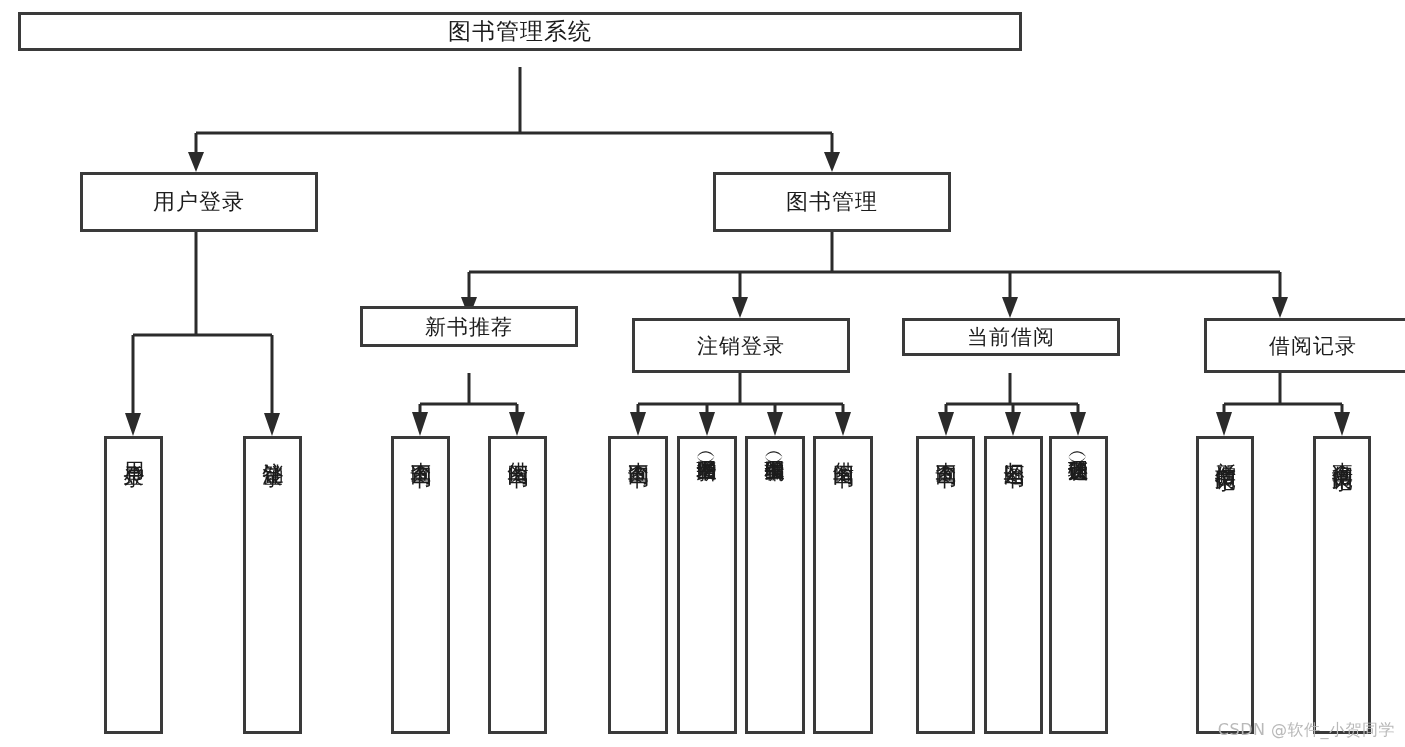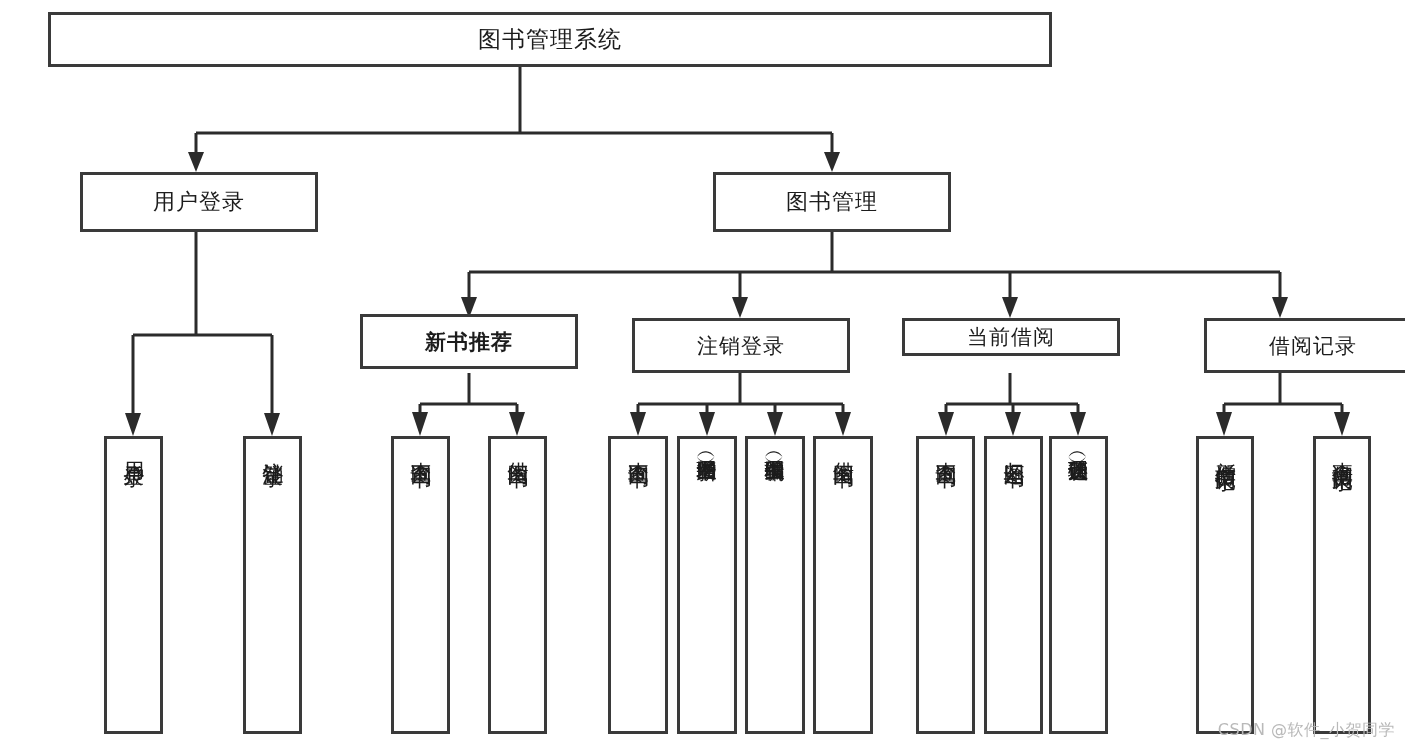--- a/index.html
+++ b/index.html
@@ -153,33 +153,33 @@
     <polygon class="arrowhead" points="1070,412 1086,412 1078,436"></polygon>
 
     <line x1="1280" y1="373" x2="1280" y2="404"></line>
     <line x1="1224" y1="404" x2="1342" y2="404"></line>
     <line x1="1224" y1="404" x2="1224" y2="416"></line>
     <polygon class="arrowhead" points="1216,412 1232,412 1224,436"></polygon>
     <line x1="1342" y1="404" x2="1342" y2="416"></line>
     <polygon class="arrowhead" points="1334,412 1350,412 1342,436"></polygon>
   </svg>
 
-  <div class="node root" style="left:18px; top:12px; width:1004px; height:55px;margin-left:30px;">
+  <div class="node root" style="left:18px; top:12px; width:1004px; height:39px;">
     <span class="htext">图书管理系统</span>
   </div>
 
   <div class="node level2" style="left:80px; top:172px; width:238px; height:60px;">
     <span class="htext">用户登录</span>
   </div>
 
   <div class="node level2" style="left:713px; top:172px; width:238px; height:60px;">
     <span class="htext">图书管理</span>
   </div>
 
-  <div class="node level3" style="left:360px; top:314px; width:218px; height:55px;font-weight:bold;">
+  <div class="node level3" style="left:360px; top:306px; width:218px; height:41px;">
     <span class="htext">新书推荐</span>
   </div>
 
   <div class="node level3" style="left:632px; top:318px; width:218px; height:55px;">
     <span class="htext">注销登录</span>
   </div>
 
   <div class="node level3" style="left:902px; top:318px; width:218px; height:38px;">
     <span class="htext">当前借阅</span>
   </div>

